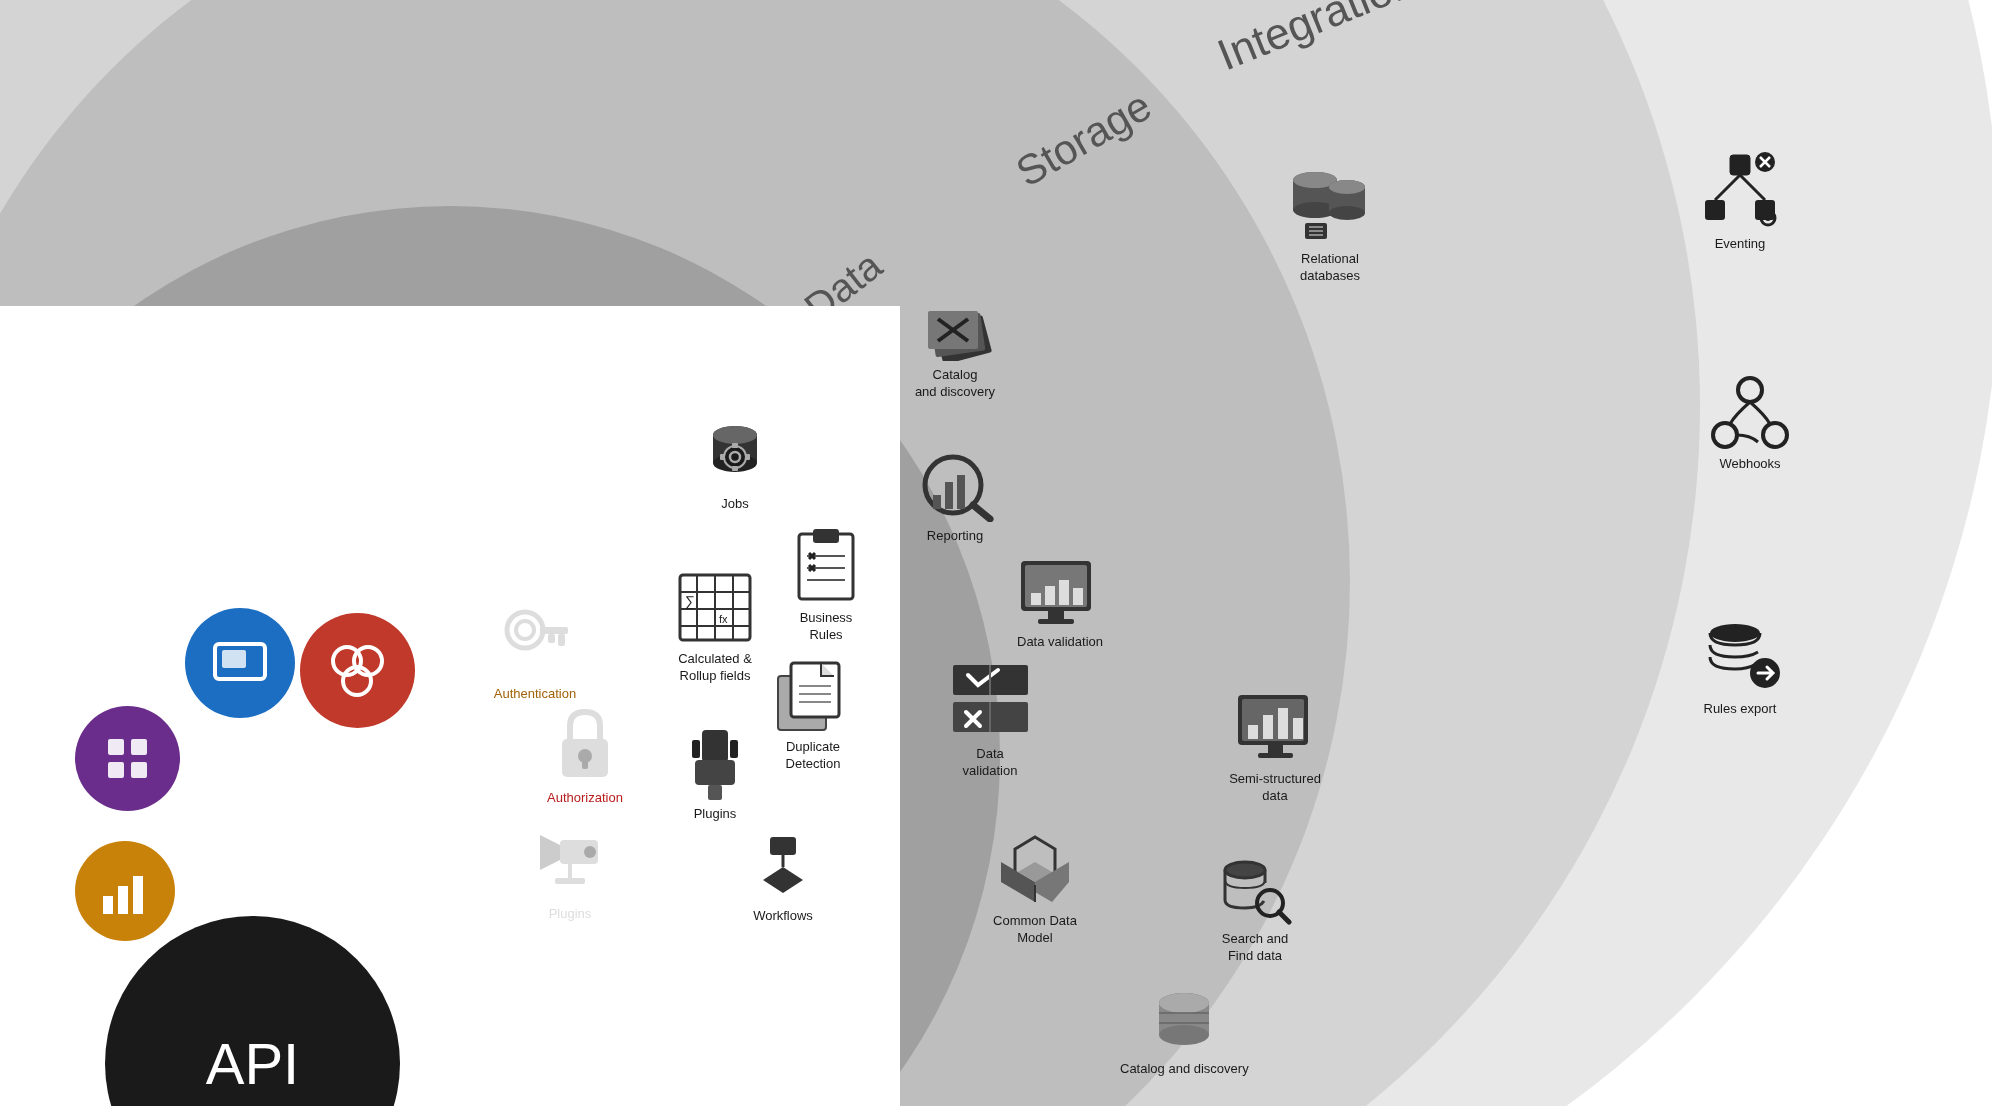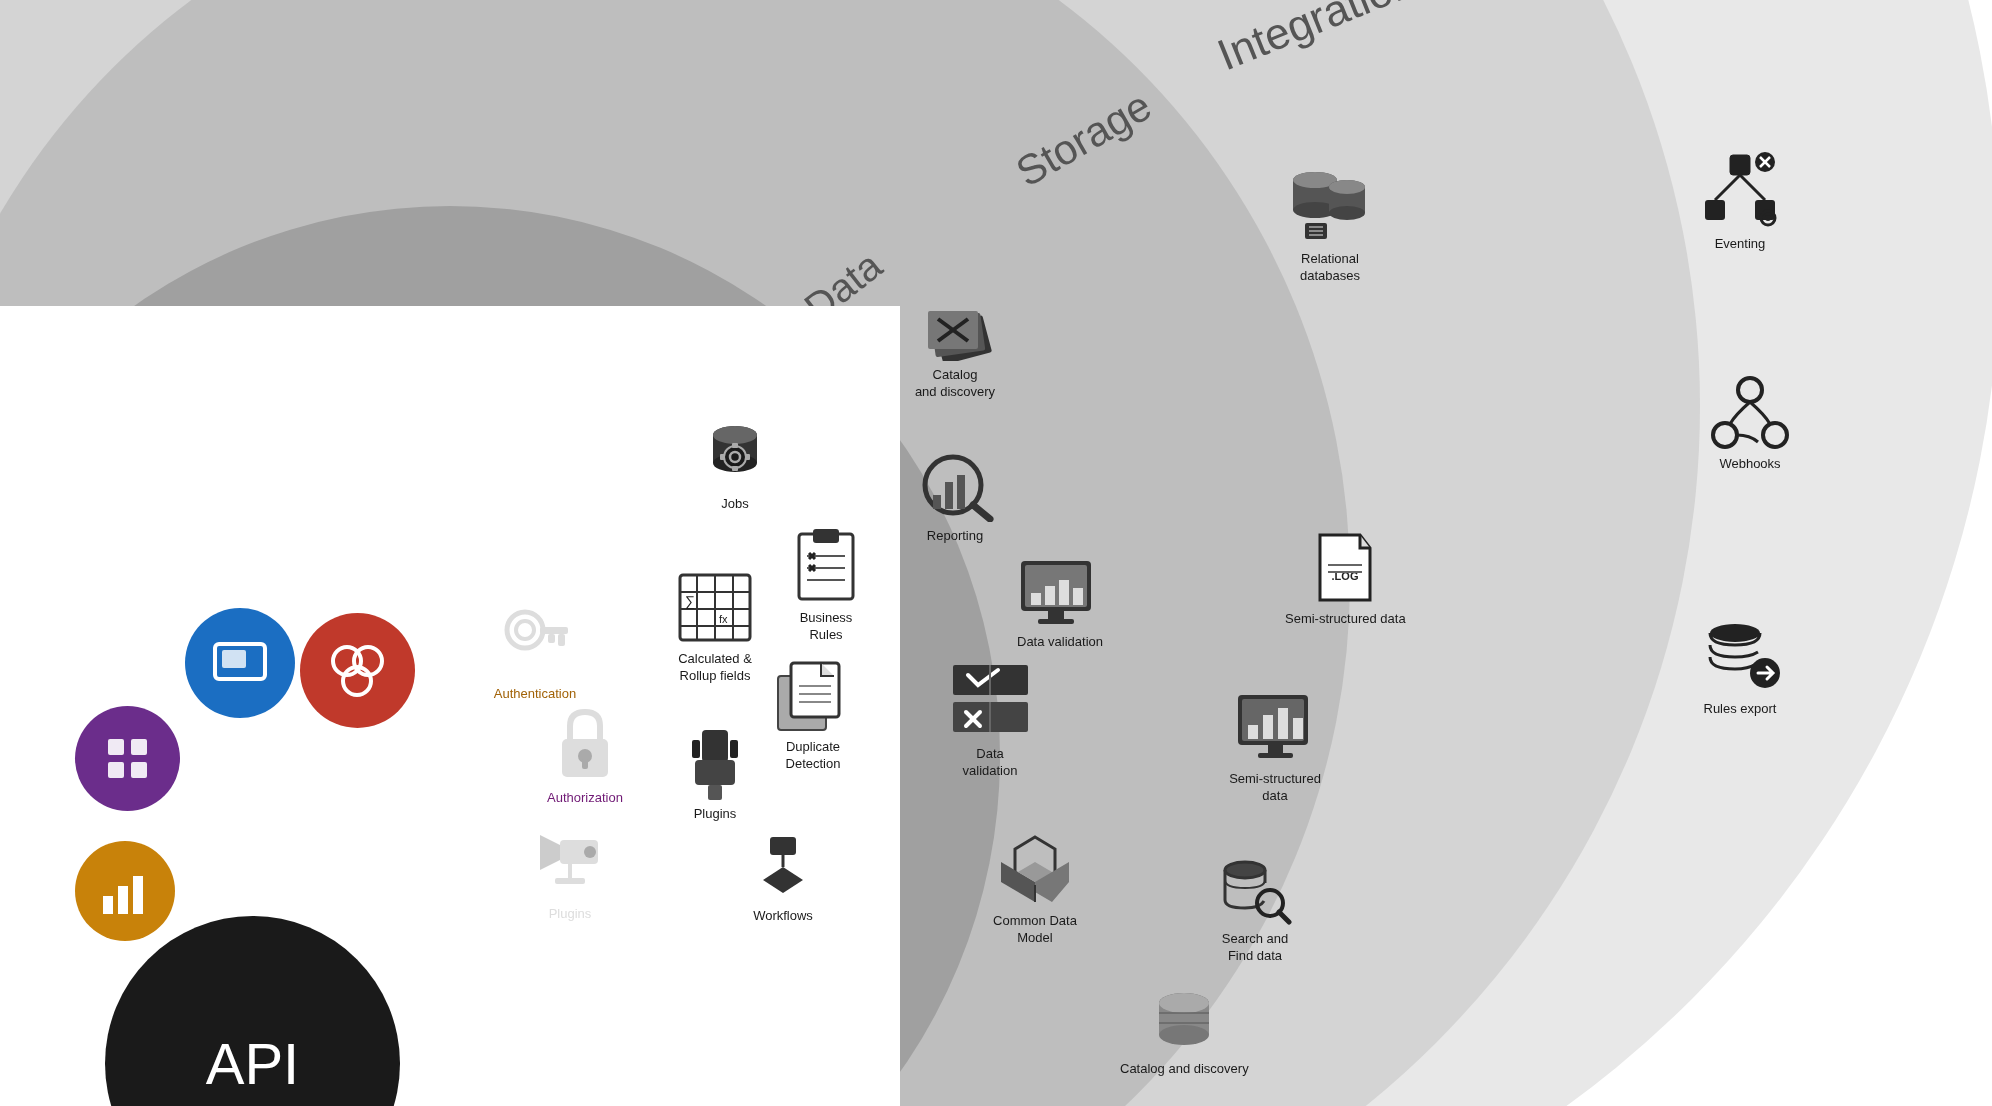--- a/index.html
+++ b/index.html
@@ -211,32 +211,20 @@
 
       <rect x="20" y="58" width="22" height="16" rx="2" fill="#333"></rect>
       <line x1="24" y1="62" x2="38" y2="62" stroke="#aaa" stroke-width="1.5"></line>
       <line x1="24" y1="66" x2="38" y2="66" stroke="#aaa" stroke-width="1.5"></line>
       <line x1="24" y1="70" x2="38" y2="70" stroke="#aaa" stroke-width="1.5"></line>
     </svg>
     <div class="icon-label">Relational<br>databases</div>
   </div>
 
 
-  <div class="icon-item" style="left:1285px;top:530px;">
-    <svg class="icon-svg" width="70" height="75" viewBox="0 0 70 75">
-
-      <path d="M10 5 L50 5 L60 18 L60 70 L10 70 Z" fill="white" stroke="#222" stroke-width="3"></path>
-      <path d="M50 5 L50 18 L60 18" fill="#ddd" stroke="#222" stroke-width="3"></path>
-      <text x="35" y="50" text-anchor="middle" fill="#222" font-size="11" font-weight="bold">.LOG</text>
-      <line x1="18" y1="35" x2="52" y2="35" stroke="#666" stroke-width="2"></line>
-      <line x1="18" y1="42" x2="52" y2="42" stroke="#666" stroke-width="2"></line>
-    </svg>
-    <div class="icon-label">Semi-structured
-data</div>
-  </div>
 
   <div class="icon-item" style="left:1210px;top:690px;width:130px;">
     <svg class="icon-svg" width="85" height="75" viewBox="0 0 85 75">
 
       <rect x="5" y="5" width="70" height="50" rx="4" fill="#333"></rect>
       <rect x="9" y="9" width="62" height="42" rx="2" fill="#666"></rect>
 
       <rect x="15" y="35" width="10" height="14" fill="#ddd"></rect>
       <rect x="30" y="25" width="10" height="24" fill="#ddd"></rect>
       <rect x="45" y="18" width="10" height="31" fill="#ddd"></rect>
@@ -452,21 +440,21 @@
   </div>
 
   <div class="icon-item" style="left:520px;top:704px;width:130px;">
     <svg class="icon-svg" width="70" height="80" viewBox="0 0 70 80">
 
       <rect x="12" y="35" width="46" height="38" rx="5" fill="#ddd"></rect>
       <path d="M20 35 L20 22 Q20 8 35 8 Q50 8 50 22 L50 35" fill="none" stroke="#ddd" stroke-width="6"></path>
       <circle cx="35" cy="52" r="7" fill="#aaa"></circle>
       <rect x="32" y="55" width="6" height="10" rx="2" fill="#aaa"></rect>
     </svg>
-    <div class="icon-label" style="color:#701a75;">Authorization</div>
+    <div class="icon-label" style="color:#b91c1c;">Authorization</div>
   </div>
 
   <div class="icon-item" style="left:510px;top:820px;width:120px;">
     <svg class="icon-svg" width="70" height="80" viewBox="0 0 70 80">
 
       <rect x="25" y="20" width="38" height="24" rx="4" fill="#ddd"></rect>
       <polygon points="5,15 25,25 25,40 5,50" fill="#ccc"></polygon>
       <circle cx="55" cy="32" r="6" fill="#aaa"></circle>
 
       <line x1="35" y1="44" x2="35" y2="60" stroke="#ddd" stroke-width="4"></line>

